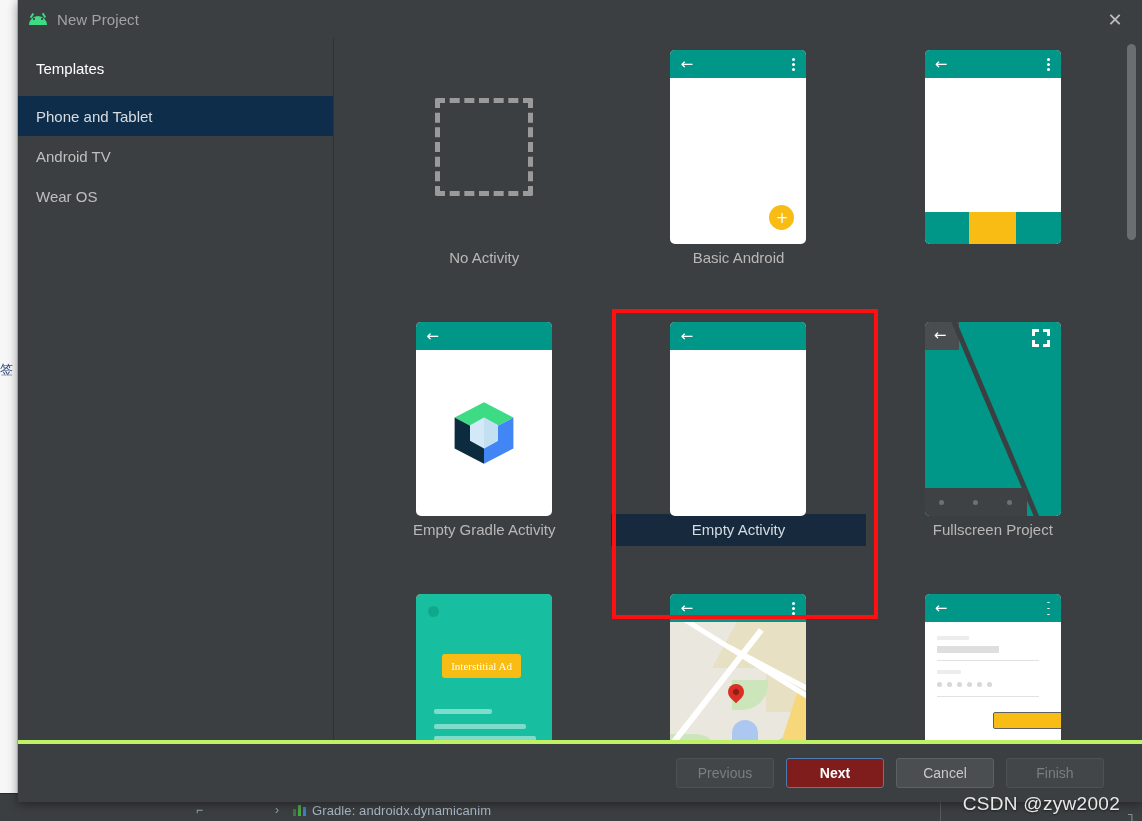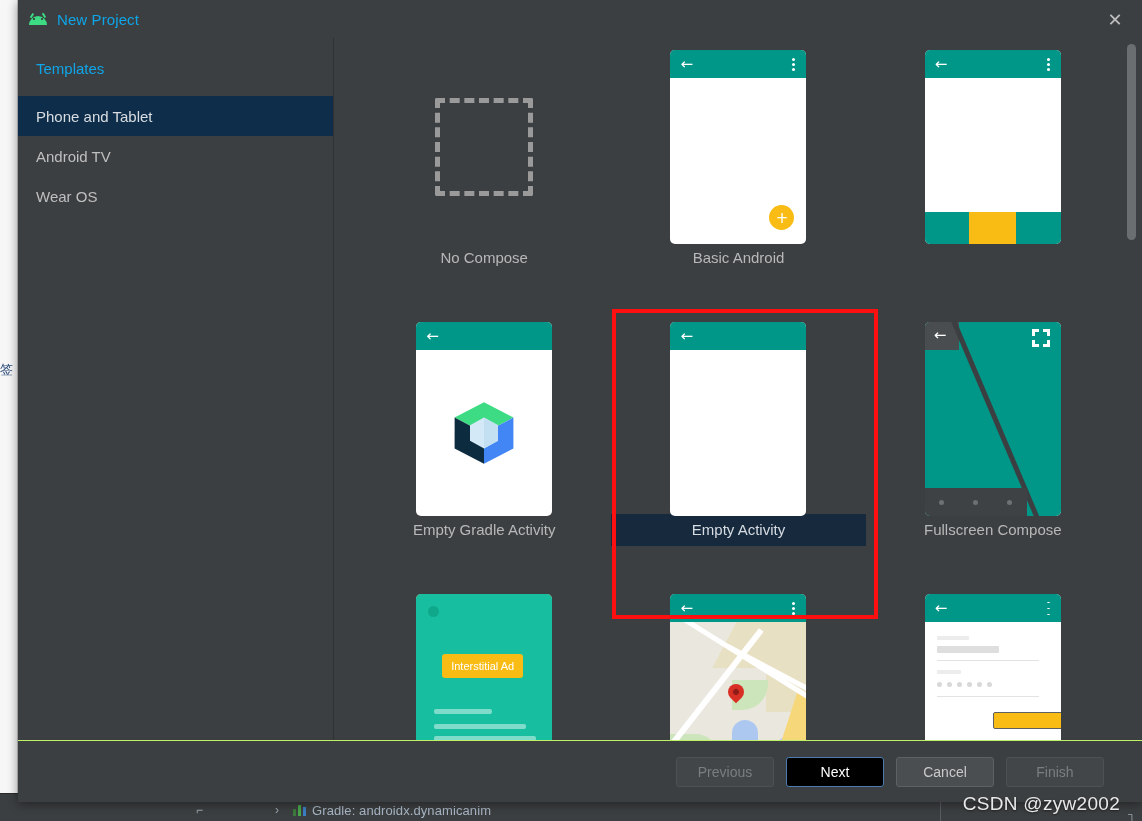--- a/index.html
+++ b/index.html
@@ -68,36 +68,36 @@
     position: absolute; width: 2.4px; height: 2.4px; border-radius: 50%;
     background: #2b2b2b; bottom: 5px;
   }
   #android-logo .eye.l { left: 5px; } #android-logo .eye.r { left: 12.5px; }
   #android-logo .ant {
     position: absolute; width: 1.6px; height: 5px; background: #3ddc84; top: 0;
   }
   #android-logo .ant.l { left: 3px;  transform: rotate(32deg); }
   #android-logo .ant.r { left: 15px; transform: rotate(-32deg); }
   #dialog-title {
-    margin-left: 9px; color: #0ea5e9; font-size: 15px; letter-spacing: .1px;
+    margin-left: 9px; color: #a3a3a3; font-size: 15px; letter-spacing: .1px;
   }
   #close-button {
     position: absolute; right: 14px; top: 6px; width: 26px; height: 26px;
     display: flex; align-items: center; justify-content: center;
     color: #bdbdbd; font-size: 18px; font-weight: 300; cursor: pointer;
     font-family: "DejaVu Sans", sans-serif;
   }
 
   
   #sidebar {
     position: absolute; left: 0; top: 38px; width: 316px; bottom: 62px;
     border-right: 1px solid #2f3133;
   }
   #sidebar-heading {
-    padding: 22px 0 0 18px; color: #0ea5e9; font-size: 15px;
+    padding: 22px 0 0 18px; color: #ffffff; font-size: 15px;
   }
   #sidebar-list { margin-top: 19px; }
   .sidebar-item {
     height: 40px; display: flex; align-items: center; padding-left: 18px;
     color: #bfbfbf; font-size: 15px; cursor: pointer;
   }
   .sidebar-item.selected { background: #0d2d4a; color: #d9dde1; }
 
   
   #content {
@@ -179,21 +179,21 @@
   .fs-corner span { position: absolute; width: 7px; height: 7px; }
   .fs-corner span:nth-child(1){ left:0; top:0; border-left:3px solid #fff; border-top:3px solid #fff; }
   .fs-corner span:nth-child(2){ right:0; top:0; border-right:3px solid #fff; border-top:3px solid #fff; }
   .fs-corner span:nth-child(3){ left:0; bottom:0; border-left:3px solid #fff; border-bottom:3px solid #fff; }
   .fs-corner span:nth-child(4){ right:0; bottom:0; border-right:3px solid #fff; border-bottom:3px solid #fff; }
   .fs-back {
     position: absolute; left: 9px; top: 6px; color: #fff; font-size: 15px; line-height: 15px;
     font-family: "DejaVu Sans", sans-serif;
   }
   
-  .admob { background: #fdba74; border-radius: 5px; }
+  .admob { background: #fdba74; border-radius: 5px; font-family: Liberation Serif, serif; }
   .admob .inner { position: absolute; inset: 0; background: #17bfa0; }
   .admob .dot {
     position: absolute; left: 12px; top: 12px; width: 11px; height: 11px;
     border-radius: 50%; background: #0fa88b;
   }
   .admob .adbtn {
     position: absolute; left: 26px; top: 60px; background: #f9bc15; color: #fff;
     font-size: 11px; padding: 6px 9px; border-radius: 3px; white-space: nowrap;
   }
   .admob .ln {
@@ -224,31 +224,31 @@
   }
   
   #content-scrollbar {
     position: absolute; right: 6px; top: 6px; width: 9px; height: 196px;
     background: #6b6e70; border-radius: 5px; cursor: pointer; z-index: 30;
   }
 
   
   #footer {
     position: absolute; left: 0; right: 0; bottom: 0; height: 62px;
-    border-top: 1px solid #bef264;
+    border-top: 4px solid #bef264;
     display: flex; align-items: center; justify-content: flex-end; padding-right: 38px; gap: 12px;
   }
   .btn {
     min-width: 98px; height: 30px; border-radius: 3px; font-size: 14px;
     display: flex; align-items: center; justify-content: center; cursor: pointer;
     border: 1px solid #5e6164; background: #4b4e50; color: #c9c9c9;
   }
   .btn.disabled { color: #7b7e80; border-color: #4e5153; background: #434648; cursor: default; }
   .btn.primary {
-    background: #000000; border-color: #4a7cb0; color: #ffffff; font-weight: normal;
+    background: #7f1d1d; border-color: #4a7cb0; color: #ffffff; font-weight: bold;
   }
   #watermark {
     position: absolute; right: 22px; bottom: 6px; color: #e8e8e8; font-size: 19px;
     letter-spacing: .3px; pointer-events: none; text-shadow: 0 1px 2px rgba(0,0,0,.5);
   }
 </style>
 </head>
 <body>
 
 <div id="ide-backdrop">
@@ -300,21 +300,21 @@
 
   <div id="content">
     <div id="content-scrollbar"></div>
 
     <div id="template-grid">
 
       <div class="tpl-cell">
         <div class="tpl-art">
           <div class="dashed-box"></div>
         </div>
-        <div class="tpl-label">No Compose</div>
+        <div class="tpl-label">No Activity</div>
       </div>
 
       <div class="tpl-cell">
         <div class="tpl-art">
           <div class="phone">
             <div class="bar">
               <span class="back">←</span>
               <span class="dots">
                   <i></i>
                   <i></i>
@@ -391,21 +391,21 @@
               </div>
             <div class="fs-back">←</div>
             <div class="fs-corner">
               <span></span>
                 <span></span>
                 <span></span>
                 <span></span>
             </div>
           </div>
         </div>
-        <div class="tpl-label">Fullscreen Compose</div>
+        <div class="tpl-label">Fullscreen Project</div>
       </div>
 
       <div class="tpl-cell">
         <div class="tpl-art">
           <div class="phone admob">
             <div class="inner"></div>
             <div class="dot"></div>
             <div class="adbtn">Interstitial Ad</div>
             <div class="ln" style="left:18px;top:115px;width:58px;"></div>
             <div class="ln" style="left:18px;top:130px;width:92px;"></div>

